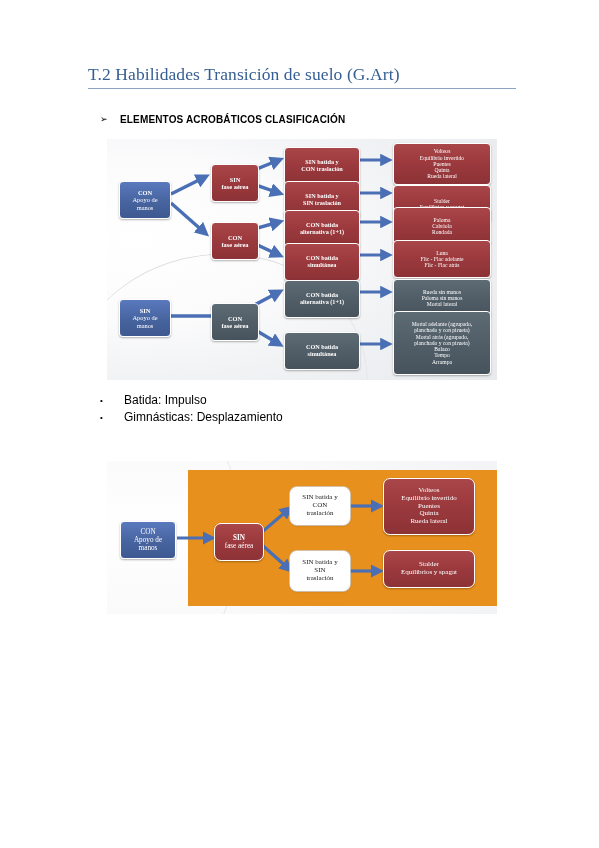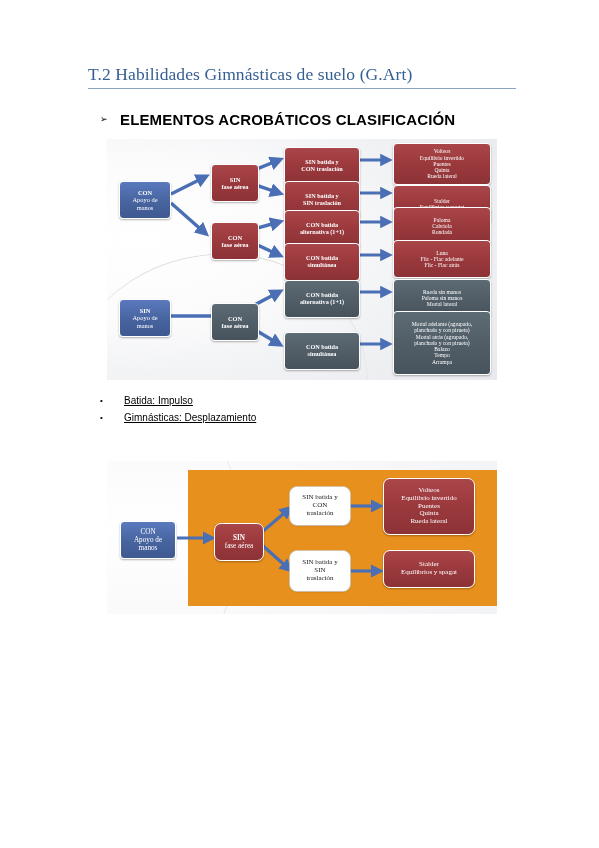--- a/index.html
+++ b/index.html
@@ -53,21 +53,21 @@
     gap: 0;
   }
   .arrow-glyph {
     width: 20px;
     font-size: 9px;
     color: #000;
     line-height: 13px;
     flex: none;
   }
   .arrow-heading-text {
-    font-size: 15px;
+    font-size: 10px;
     font-weight: bold;
     color: #000;
     letter-spacing: 0.15px;
     line-height: 13px;
     white-space: nowrap;
   }
 
   
   .diagram1 {
     position: absolute;
@@ -142,25 +142,24 @@
     line-height: 17px;
   }
   .bullet-dot {
     width: 24px;
     flex: none;
     font-size: 8px;
     color: #000;
     line-height: 17px;
   }
   .bullet-text {
-    font-size: 10px;
+    font-size: 12px;
     color: #000;
     line-height: 17px;
     white-space: nowrap;
-    text-decoration: underline;
   }
 
   
   .diagram2 {
     position: absolute;
     left: 107px;
     top: 461px;
     width: 390px;
     height: 153px;
     background:
@@ -185,21 +184,21 @@
     border-right: 1px solid #e2e4e8;
     transform: rotate(6deg);
   }
 </style>
 </head>
 <body>
 
 <div class="page">
 
   <div class="title-block">
-    <div class="doc-title">T.2 Habilidades Gimnásticas de suelo (G.Art)</div>
+    <div class="doc-title">T.2 Habilidades Transición de suelo (G.Art)</div>
     <div class="title-rule"></div>
   </div>
 
   <div class="arrow-heading">
     <span class="arrow-glyph">➢</span>
     <span class="arrow-heading-text">ELEMENTOS ACROBÁTICOS CLASIFICACIÓN</span>
   </div>
 
   <div class="diagram1">
     <div class="d1-swoosh"></div>

